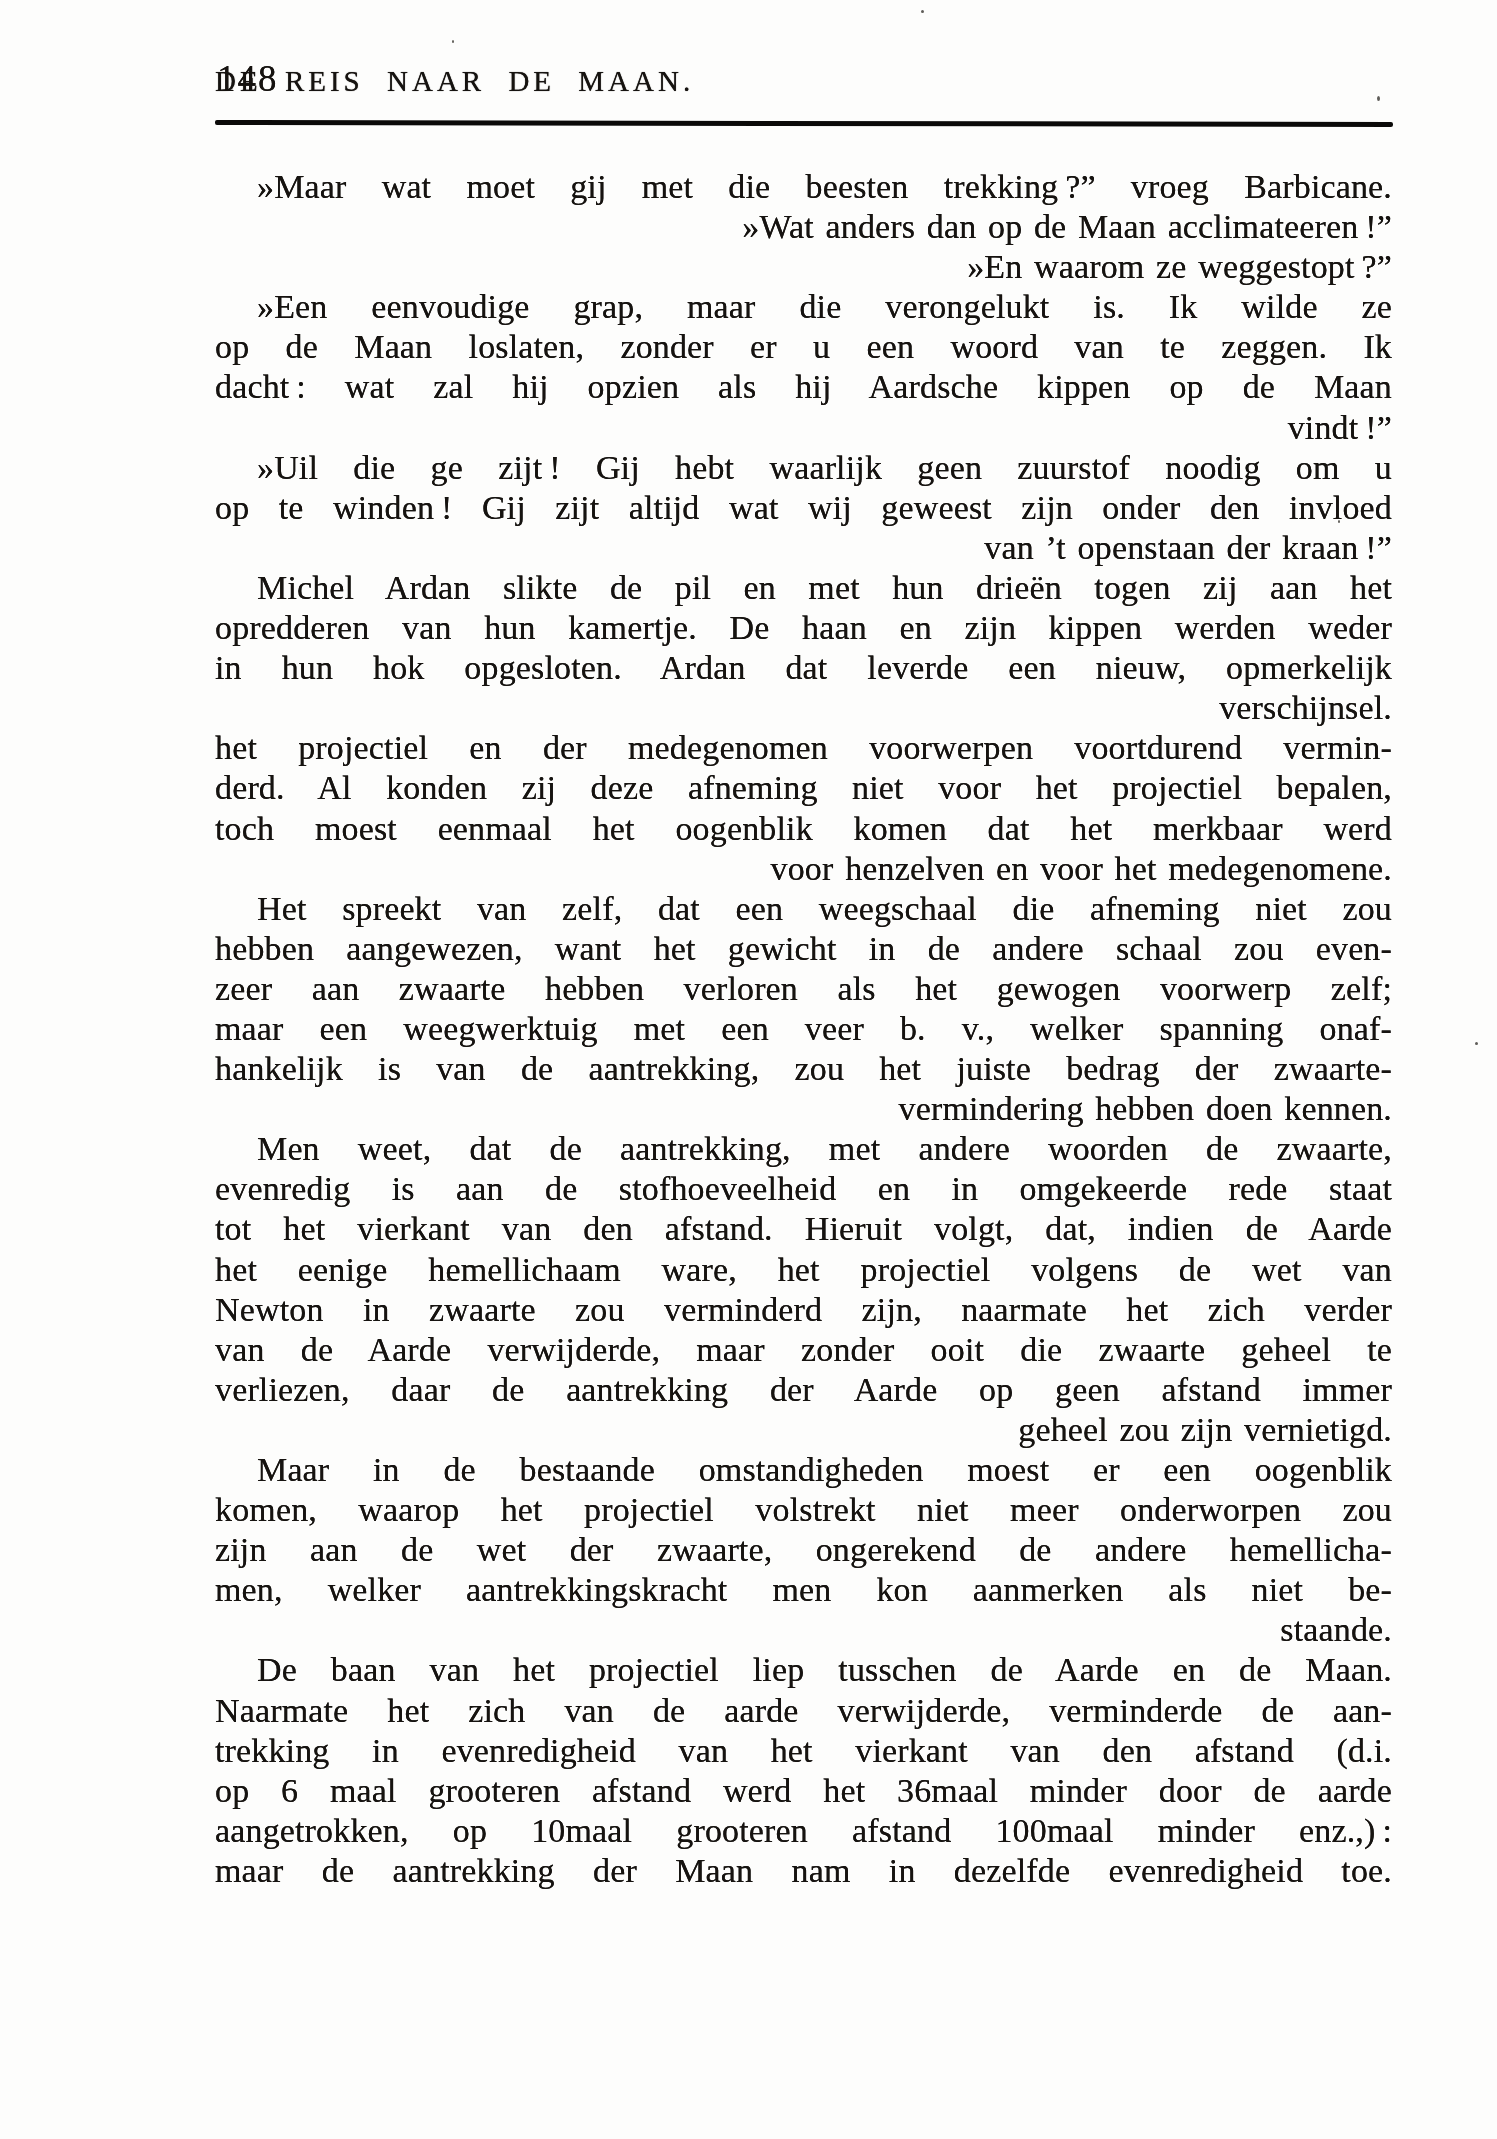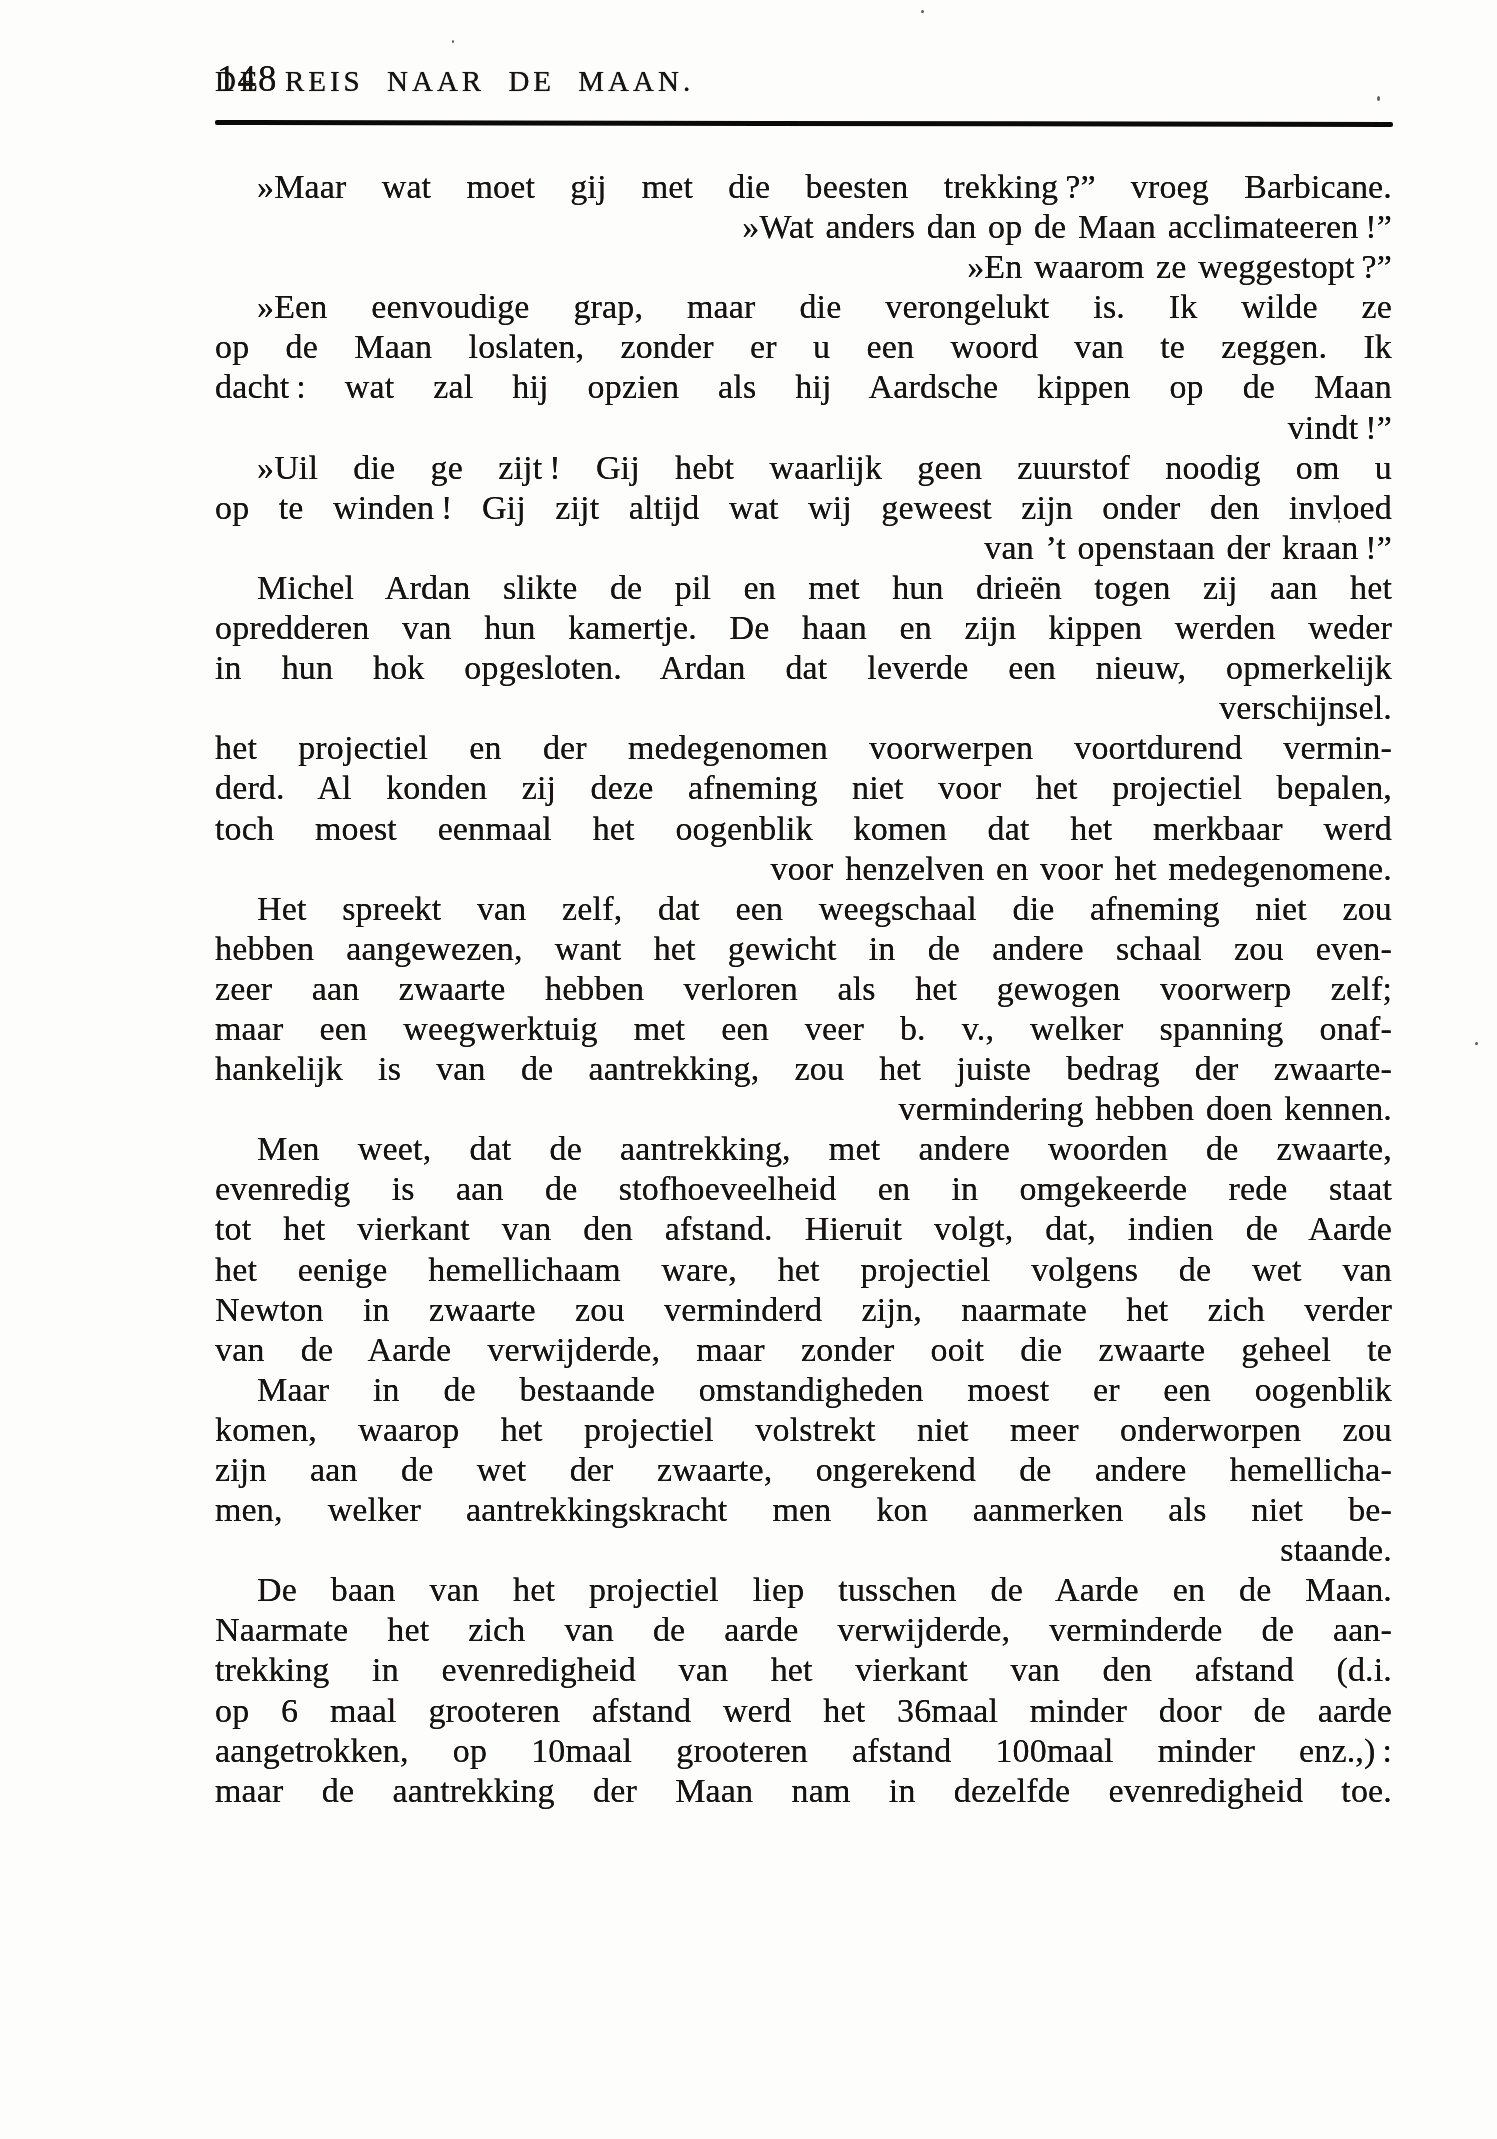--- a/index.html
+++ b/index.html
@@ -122,20 +122,22 @@
       <div class="line just">zeer aan zwaarte hebben verloren als het gewogen voorwerp zelf;</div>
       <div class="line just">maar een weegwerktuig met een veer b. v., welker spanning onaf-</div>
       <div class="line just">hankelijk is van de aantrekking, zou het juiste bedrag der zwaarte-</div>
       <div class="line">vermindering hebben doen kennen.</div>
       <div class="line indent just">Men weet, dat de aantrekking, met andere woorden de zwaarte,</div>
       <div class="line just">evenredig is aan de stofhoeveelheid en in omgekeerde rede staat</div>
       <div class="line just">tot het vierkant van den afstand. Hieruit volgt, dat, indien de Aarde</div>
       <div class="line just">het eenige hemellichaam ware, het projectiel volgens de wet van</div>
       <div class="line just">Newton in zwaarte zou verminderd zijn, naarmate het zich verder</div>
       <div class="line just">van de Aarde verwijderde, maar zonder ooit die zwaarte geheel te</div>
+      <div class="line just">verliezen, daar de aantrekking der Aarde op geen afstand immer</div>
+      <div class="line">geheel zou zijn vernietigd.</div>
       <div class="line indent just">Maar in de bestaande omstandigheden moest er een oogenblik</div>
       <div class="line just">komen, waarop het projectiel volstrekt niet meer onderworpen zou</div>
       <div class="line just">zijn aan de wet der zwaarte, ongerekend de andere hemellicha-</div>
       <div class="line just">men, welker aantrekkingskracht men kon aanmerken als niet be-</div>
       <div class="line">staande.</div>
       <div class="line indent just">De baan van het projectiel liep tusschen de Aarde en de Maan.</div>
       <div class="line just">Naarmate het zich van de aarde verwijderde, verminderde de aan-</div>
       <div class="line just">trekking in evenredigheid van het vierkant van den afstand (d.i.</div>
       <div class="line just">op 6 maal grooteren afstand werd het 36maal minder door de aarde</div>
       <div class="line just">aangetrokken, op 10maal grooteren afstand 100maal minder enz.,) :</div>

